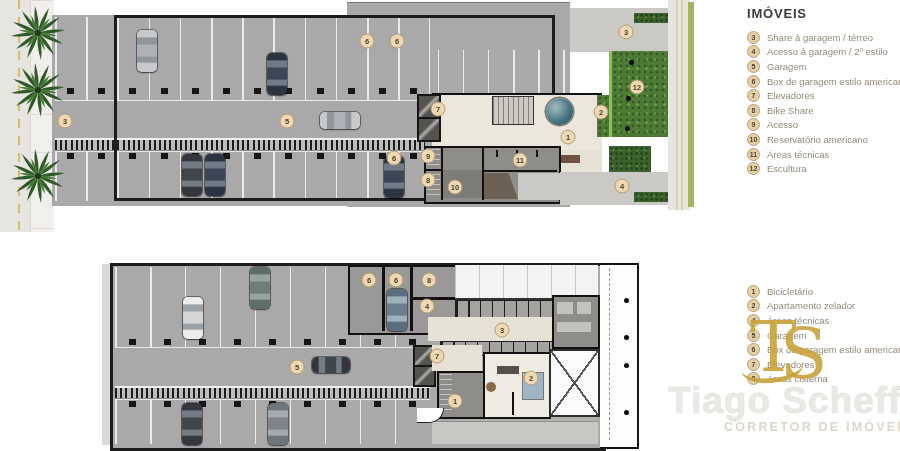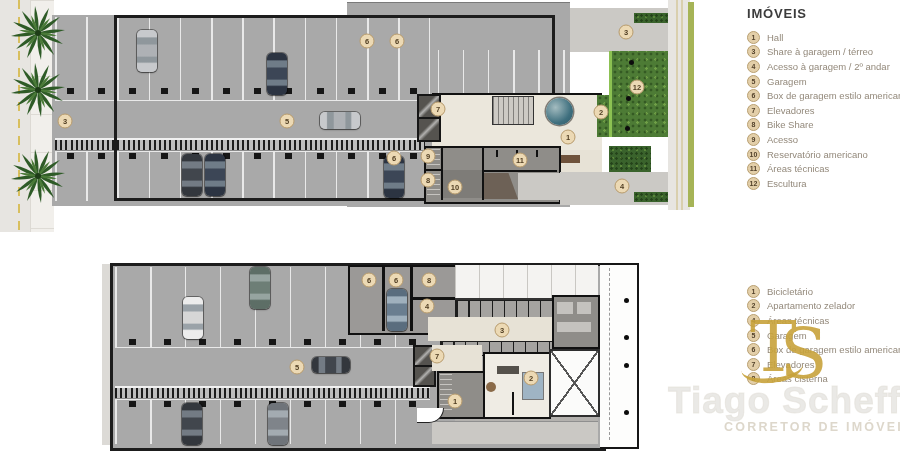--- a/index.html
+++ b/index.html
@@ -290,34 +290,30 @@
       <div class="marker" style="left: 437px; top: 356px;">7</div>
       <div class="marker" style="left: 297px; top: 367px;">5</div>
       <div class="marker" style="left: 455px; top: 401px;">1</div>
       <div class="marker" style="left: 531px; top: 378px;">2</div>
     </div>
 
   <aside class="legend" style="top:6px">
     <h2 class="legend-title">IMÓVEIS</h2>
     <ul class="legend-list">
 
-        <li class="legend-item">
-          <span class="legend-num">1</span>
-          <span class="legend-label">Hall</span>
-        </li>
 
 
         <li class="legend-item">
           <span class="legend-num">3</span>
           <span class="legend-label">Share à garagem / térreo</span>
         </li>
 
         <li class="legend-item">
           <span class="legend-num">4</span>
-          <span class="legend-label">Acesso à garagem / 2º andar</span>
+          <span class="legend-label">Acesso à garagem / 2º estilo</span>
         </li>
 
         <li class="legend-item">
           <span class="legend-num">5</span>
           <span class="legend-label">Garagem</span>
         </li>
 
         <li class="legend-item">
           <span class="legend-num">6</span>
           <span class="legend-label">Box de garagem estilo americano</span>

